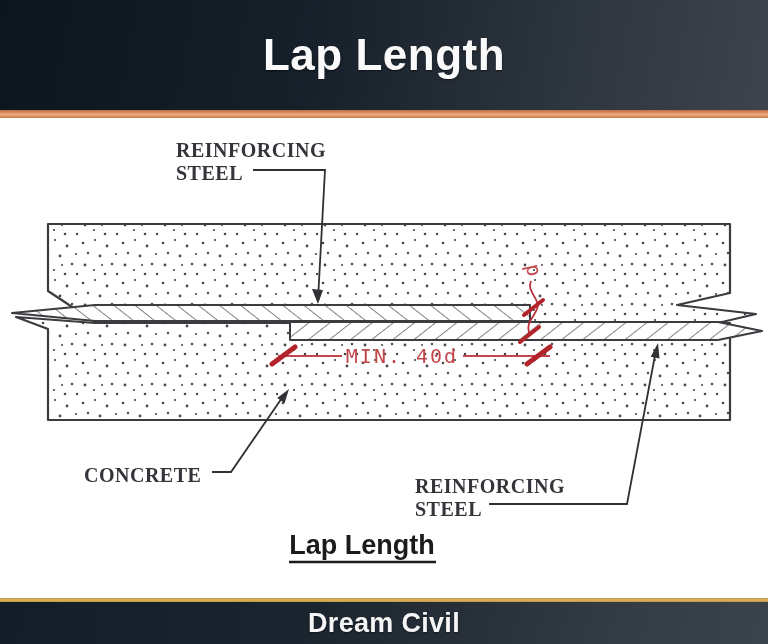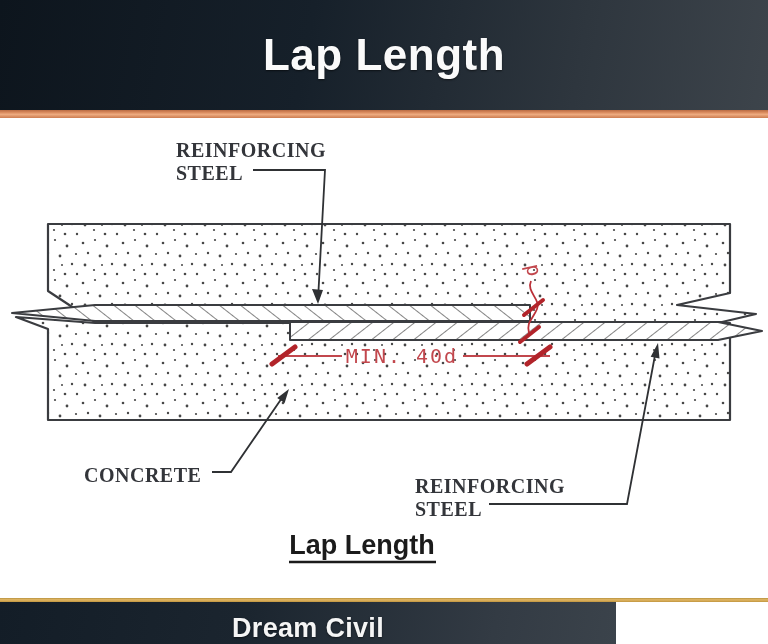--- a/index.html
+++ b/index.html
@@ -20,23 +20,23 @@
   }
 
   .content{position:absolute;top:118px;left:0;width:768px;height:480px;background:#ffffff;}
   .diagram-svg{display:block;}
 
   .accent-gold{
     position:absolute;top:598px;left:0;width:768px;height:4px;
     background:linear-gradient(#b8923f,#e2b765 45%,#c0953f);
   }
   .footer{
-    position:absolute;top:602px;left:0;width:616px;height:42px;
+    position:absolute;top:602px;left:0;width:768px;height:42px;
     background:linear-gradient(100deg,#131d27 0%,#1b252f 40%,#333b44 80%,#3b434b 100%);
-    display:flex;align-items:flex-end;justify-content:center;
+    display:flex;align-items:center;justify-content:center;
   }
   .footer-brand{
     color:#f5f5f5;font-size:27px;font-weight:bold;margin:0;letter-spacing:.3px;
     text-shadow:0 1px 2px rgba(0,0,0,.5);
   }
 
   .svg-label{font-family:"Liberation Serif",serif;font-weight:bold;fill:#33353a;font-size:20px;letter-spacing:.5px;}
   .cad-red{font-family:"DejaVu Sans Mono",monospace;fill:#c2474d;font-size:20px;letter-spacing:2px;}
   .caption-text{font-family:"Liberation Sans",sans-serif;font-weight:bold;fill:#1b1b1b;font-size:27px;}
 </style>

